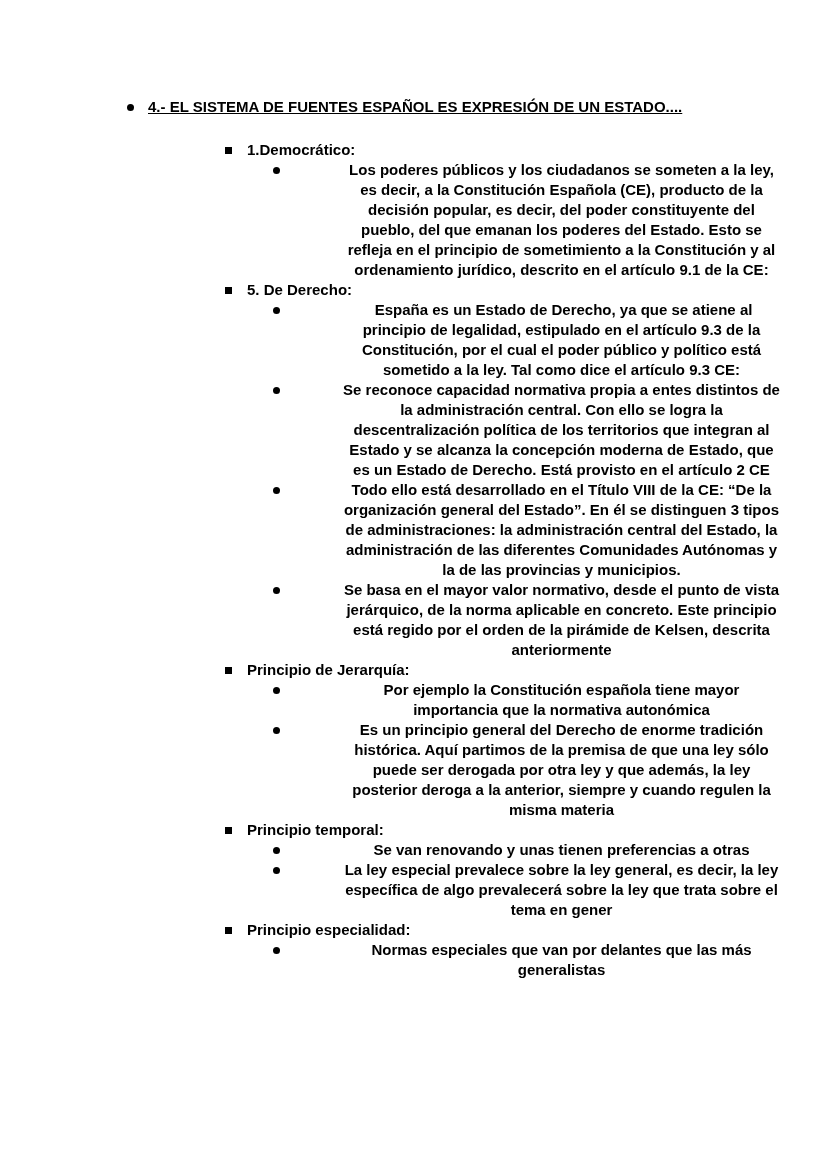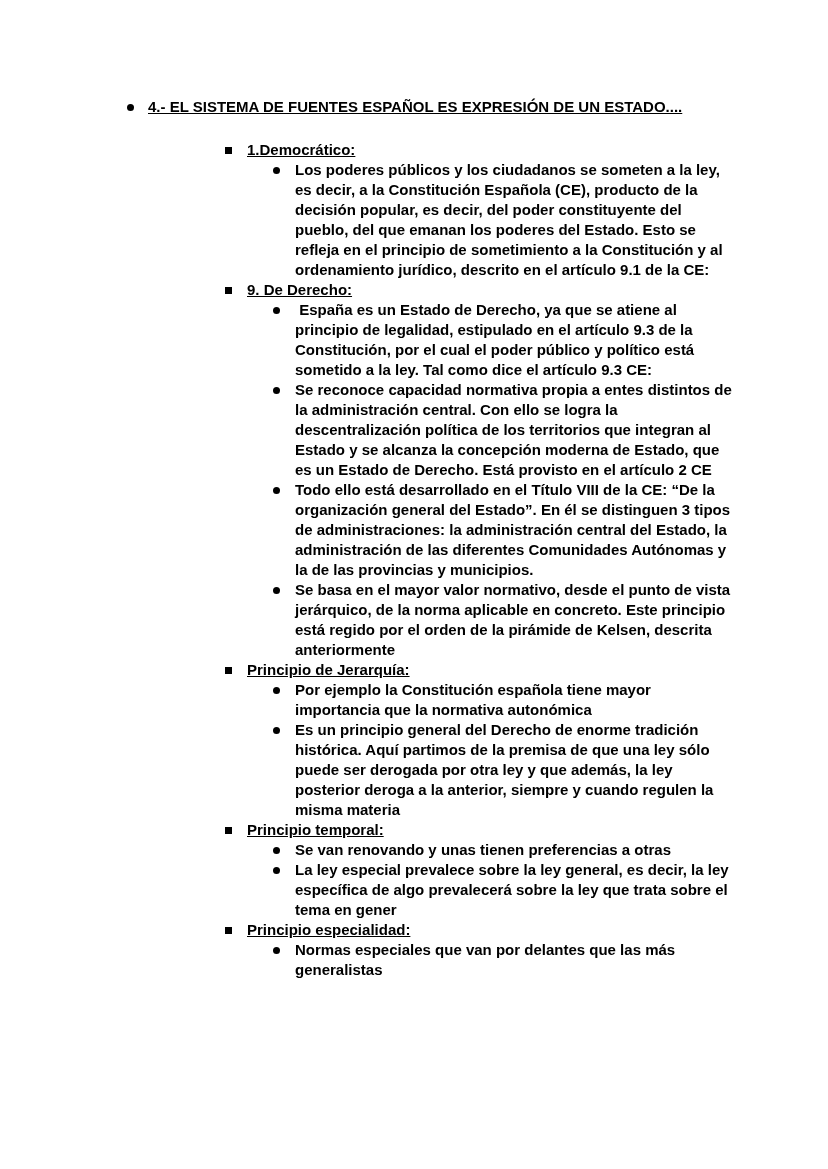--- a/index.html
+++ b/index.html
@@ -23,22 +23,22 @@
   }
   .item {
     position: relative;
   }
   .item .text {
     display: block;
     white-space: pre-wrap;
   }
   .lvl1 .text { padding-left: 148px; }
   .lvl2 .text { padding-left: 200px; }
-  .lvl3 .text { padding-left: 247px; text-decoration: underline; }
-  .lvl4 .text { padding-left: 295px; }
+  .lvl3 .text { padding-left: 247px; }
+  .lvl4 .text { padding-left: 295px; text-align: center; }
   .marker {
     position: absolute;
     display: block;
   }
   .lvl1 .marker { left: 127px; }
   .lvl2 .marker { left: 179px; }
   .lvl3 .marker { left: 225px; }
   .lvl4 .marker { left: 273px; }
   .marker.disc {
     top: 7px;
@@ -79,21 +79,21 @@
         <span class="marker disc"></span>
         <span class="text">Los poderes públicos y los ciudadanos se someten a la ley,
 es decir, a la Constitución Española (CE), producto de la
 decisión popular, es decir, del poder constituyente del
 pueblo, del que emanan los poderes del Estado. Esto se
 refleja en el principio de sometimiento a la Constitución y al
 ordenamiento jurídico, descrito en el artículo 9.1 de la CE:</span>
       </div>
       <div class="item lvl3">
         <span class="marker square"></span>
-        <span class="text">9. De Derecho:</span>
+        <span class="text">5. De Derecho:</span>
       </div>
       <div class="item lvl4">
         <span class="marker disc"></span>
         <span class="text"> España es un Estado de Derecho, ya que se atiene al
 principio de legalidad, estipulado en el artículo 9.3 de la
 Constitución, por el cual el poder público y político está
 sometido a la ley. Tal como dice el artículo 9.3 CE:</span>
       </div>
       <div class="item lvl4">
         <span class="marker disc"></span>

